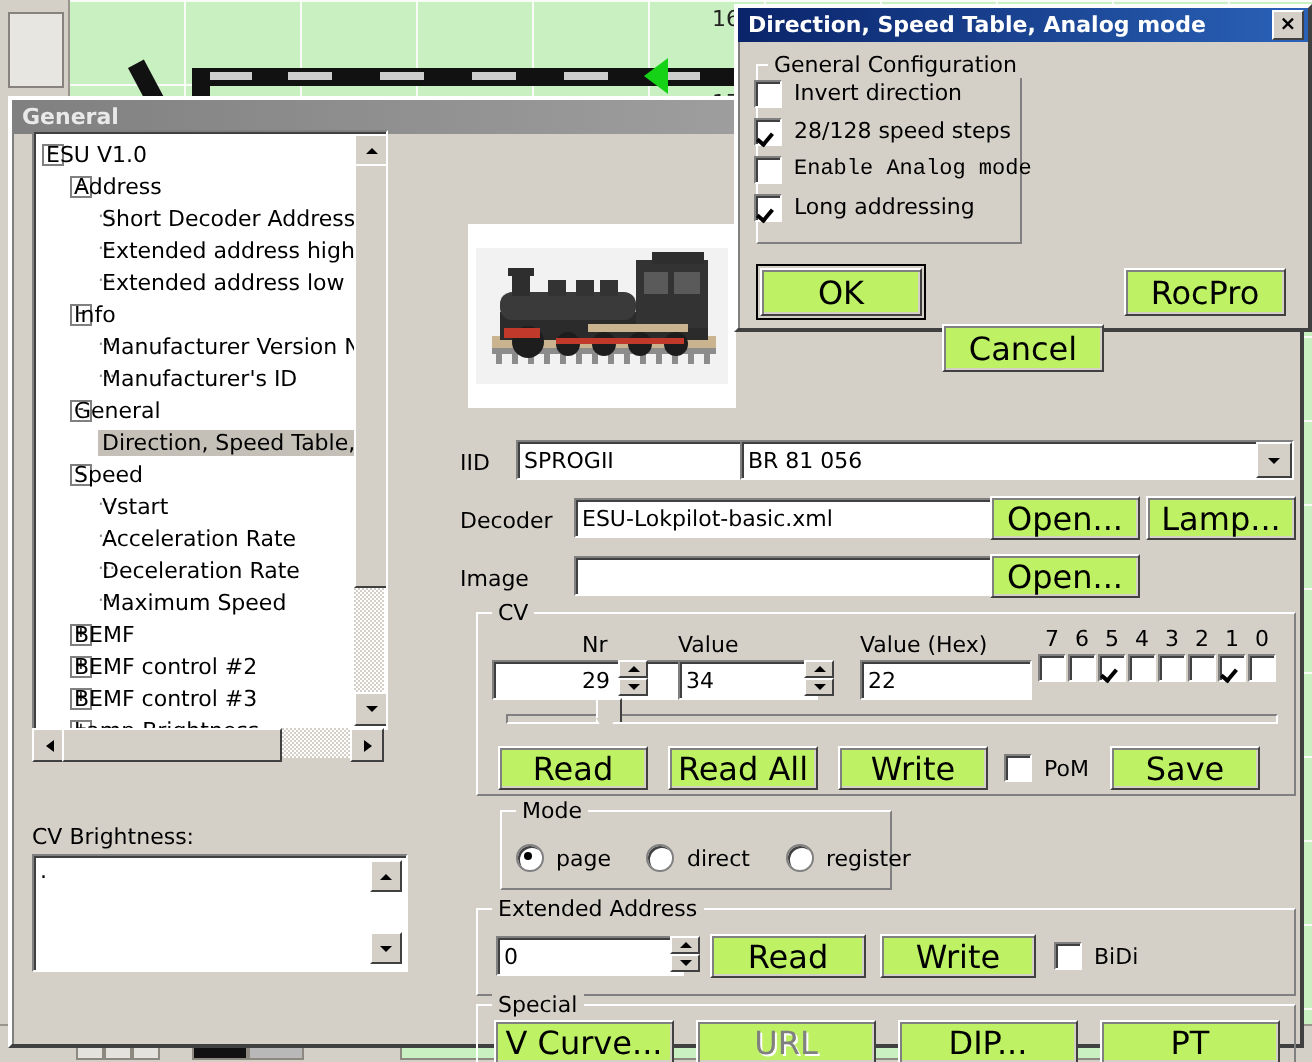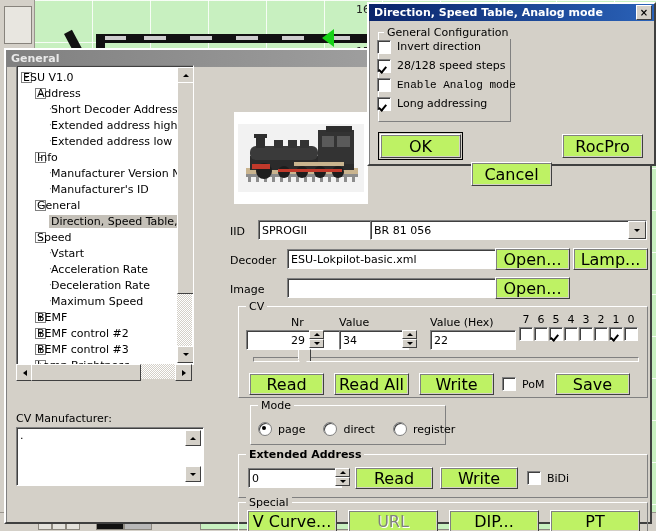--- a/index.html
+++ b/index.html
@@ -288,21 +288,21 @@
     <div class="sbbtn" style="position:absolute;left:0;top:0;width:15px;height:15px;">
       <span class="tri-l"></span>
     </div>
     <div class="sbtrack" style="position:absolute;left:15px;top:0;right:15px;height:15px;"></div>
     <div class="sbthumb" style="position:absolute;left:15px;top:0;width:108px;height:15px;"></div>
     <div class="sbbtn" style="position:absolute;right:0;top:0;width:15px;height:15px;">
       <span class="tri-r"></span>
     </div>
   </div>
 
-  <div class="lbl" style="left:10px;top:362px;">CV Manufacturer:</div>
+  <div class="lbl" style="left:10px;top:362px;">CV Brightness:</div>
   <div class="fld" style="position:absolute;left:10px;top:377px;width:180px;height:56px;align-items:flex-start;padding-top:1px;">
     <span>.</span>
     <span style="position:absolute;right:2px;top:2px;width:14px;height:14px;background:#d4d0c8;border-top:1px solid #fff;border-left:1px solid #fff;border-right:1px solid #404040;border-bottom:1px solid #404040;display:flex;align-items:center;justify-content:center;">
       <span class="tri-u"></span>
     </span>
     <span style="position:absolute;right:2px;top:38px;width:14px;height:14px;background:#d4d0c8;border-top:1px solid #fff;border-left:1px solid #fff;border-right:1px solid #404040;border-bottom:1px solid #404040;display:flex;align-items:center;justify-content:center;">
       <span class="tri-d"></span>
     </span>
   </div>
 
@@ -477,21 +477,21 @@
       </div>
       <div class="row">
         <span class="rb"></span>
         <span>register</span>
       </div>
     </div>
 
   <div class="grpbox" style="left:232px;top:404px;width:408px;height:42px;">
     <div class="inner"></div>
   </div>
-  <div class="grplbl" style="position:absolute;left:240px;top:398px;font-weight:bold;">Extended Address</div>
+  <div class="grplbl" style="position:absolute;left:240px;top:398px;">Extended Address</div>
   <div class="fld" style="position:absolute;left:242px;top:418px;width:86px;height:18px;">
     <span>0</span>
   </div>
   <div class="spin" style="position:absolute;left:329px;top:418px;height:18px;">
     <div>
         <span class="tri-u"></span>
       </div>
     <div>
         <span class="tri-d"></span>
       </div>

